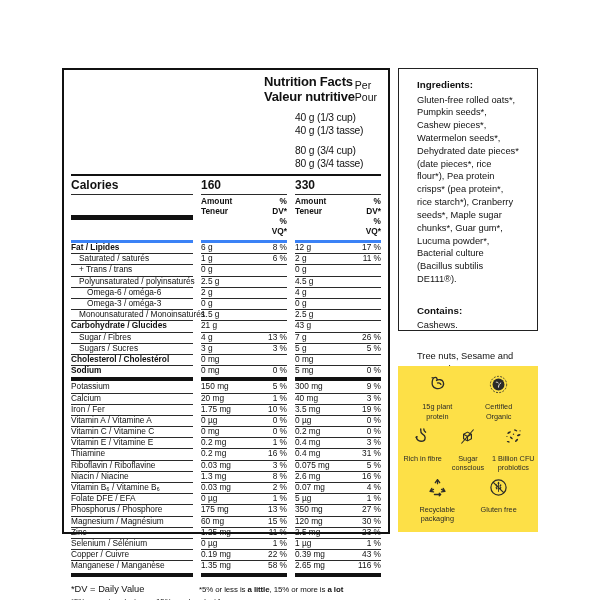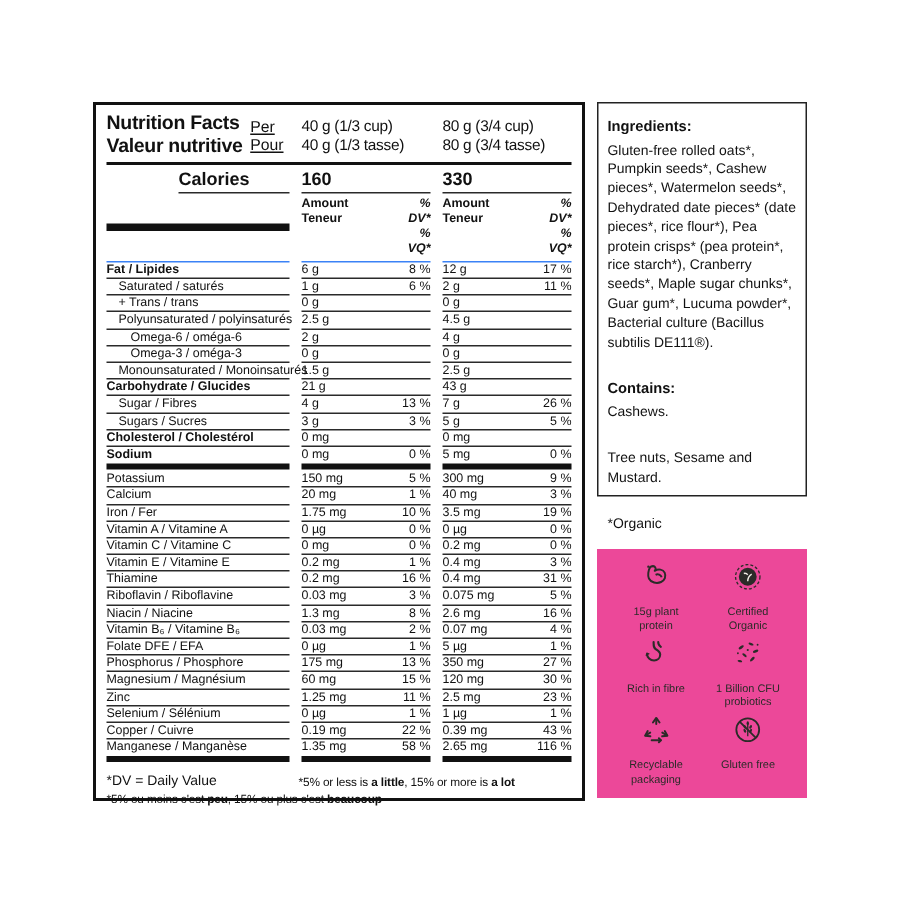--- a/index.html
+++ b/index.html
@@ -17,35 +17,35 @@
     width: 328px; height: 466px;
     border: 2px solid #111;
     padding: 5px 7px 6px 7px;
     display: flex; flex-direction: column;
     background: #fff;
   }
   .rowgrid { display: flex; gap: 8px; }
   .lbl { flex: 1; min-width: 0; }
   .col { width: 86px; flex: none; display: flex; justify-content: space-between; }
 
-  .hdr { border-bottom: 2px solid #111; padding-bottom: 4px; align-items: flex-end; }
+  .hdr { border-bottom: 2px solid #111; padding-bottom: 4px; align-items: flex-end; flex-direction: column; }
   .hlbl { flex: 1; display: flex; justify-content: space-between; align-items: flex-end; }
   .titleblock { font-size: 13px; font-weight: bold; line-height: 1.12; letter-spacing: -0.2px; white-space: nowrap; }
-  .perblock { font-size: 10.5px; line-height: 1.22; padding-right: 4px; text-decoration: underline; }
+  .perblock { font-size: 10.5px; line-height: 1.22; padding-right: 4px; }
   .hserv { display: block; font-size: 10.3px; line-height: 1.22; white-space: nowrap; letter-spacing: -0.2px; }
 
-  .calrow { margin-top: 2px; margin-left: 48px; }
+  .calrow { margin-top: 2px; }
   .calrow .cell { border-bottom: 1px solid #2a2a2a; padding-bottom: 2px; font-size: 12px; font-weight: bold; }
 
   .subhdr { margin-top: 0; }
-  .subhdr .cell { border-bottom: 1px solid #3b82f6; padding: 2px 0 3px 0; gap: 32px; }
+  .subhdr .cell { border-bottom: 3px solid #3b82f6; padding: 2px 0 3px 0; gap: 32px; }
   .thickwrap { display: flex; align-items: center; }
   .thick { height: 5px; background: #111; width: 100%; }
   .ah { font-size: 8.3px; font-weight: bold; line-height: 1.2; }
-  .ah.right { text-align: right; font-style: italic; }
+  .ah.right { text-align: right; }
 
   .rows { }
   .nrow { display: flex; gap: 8px; }
   .nrow .cell {
     font-size: 8.3px; line-height: 9.6px; height: 11.2px;
     border-bottom: 1px solid #2a2a2a;
     white-space: nowrap;
   }
   .nrow .cell.nob { border-bottom: none; }
   .bold { font-weight: bold; }
@@ -61,21 +61,21 @@
   .fnotes { padding-top: 4px; margin-top: 1px; }
   .fline { display: flex; align-items: flex-end; line-height: 1.4; }
   .fleft { width: 128px; flex: none; font-size: 9.3px; white-space: nowrap; }
   .fright { flex: 1; font-size: 7.9px; letter-spacing: -0.1px; white-space: nowrap; }
 
   
   .ing {
     position: absolute; left: 398px; top: 68px;
     width: 140px; height: 263px;
     border: 1.5px solid #222;
-    padding: 9px 6px;
+    padding: 9px 18px;
     font-size: 9.3px; line-height: 1.38;
     background: #fff;
   }
   .inghead { font-weight: bold; font-size: 9.8px; margin-bottom: 2px; }
   .ingsec { margin-top: 18px; }
 
   
   .badges {
     position: absolute; left: 398px; top: 366px;
     width: 140px; height: 166px;
@@ -499,21 +499,21 @@
   <div class="ingsec">
     <div class="inghead">Contains:</div>
     <div>Cashews.</div>
   </div>
   <div class="ingsec">
     <div>Tree nuts, Sesame and Mustard.</div>
   </div>
   <div class="ingsec">*Organic</div>
 </div>
 
-<div class="badges" style="background: #ec4899;">
+<div class="badges" style="background: #fde047;">
     <div class="brow">
       <div class="badge">
         <span><svg viewBox="0 0 24 24">
             <path d="M7.5 4.5c1.8-.9 3.2-.6 3.8.4.5.8.2 1.8-.5 2.6 2.8-1.7 6.4-1.2 7.6 1.4 1.3 2.8.1 5.9-2.7 7.1-3.4 1.5-7.8.4-9.3-2.7-1-2.1-.6-6.4 1.1-8.8z" fill="none" stroke="#2b2b28" stroke-width="1.5" stroke-linejoin="round"></path>
             <path d="M11.5 10.5c1.8-.9 4 .1 4.6 1.9" fill="none" stroke="#2b2b28" stroke-width="1.5"></path>
             <circle cx="6" cy="4.3" r="0.9" fill="#2b2b28"></circle>
           </svg></span>
         <div class="blabel">15g plant protein</div>
       </div>
       <div class="badge">
@@ -527,20 +527,30 @@
       </div>
     </div>
     <div class="brow">
       <div class="badge">
         <span><svg viewBox="0 0 24 24">
             <path d="M10 3.5c0 2.5-.3 4.2 1.5 5.3 2 1.2 3.5 2 3.5 4.2 0 2.6-2 4.5-4.7 4.5-2.9 0-5.3-2.2-5.3-5.2" fill="none" stroke="#2b2b28" stroke-width="1.6" stroke-linecap="round"></path>
             <path d="M13.5 3.5c0 1.8.6 2.8 2 3.6" fill="none" stroke="#2b2b28" stroke-width="1.6" stroke-linecap="round"></path>
             <path d="M4.2 13.8c.5-1 1.4-1.5 2.5-1.4" fill="none" stroke="#2b2b28" stroke-width="1.2"></path>
           </svg></span>
         <div class="blabel">Rich in fibre</div>
+      </div>
+      <div class="badge">
+        <span><svg viewBox="0 0 24 24">
+            <g fill="none" stroke="#2b2b28" stroke-width="1.3" stroke-linejoin="round">
+              <path d="M7.5 9.5l4.5-2.5 4.5 2.5v5L12 17l-4.5-2.5z"></path>
+              <path d="M7.5 9.5L12 12l4.5-2.5M12 12v5"></path>
+              <path d="M5 20L19 4"></path>
+            </g>
+          </svg></span>
+        <div class="blabel">Sugar conscious</div>
       </div>
       <div class="badge">
         <span><svg viewBox="0 0 24 24">
             <g fill="#2b2b28">
               <ellipse cx="7" cy="7.5" rx="2.3" ry="1" transform="rotate(-35 7 7.5)"></ellipse>
               <ellipse cx="14.5" cy="5" rx="2" ry=".9" transform="rotate(20 14.5 5)"></ellipse>
               <ellipse cx="18" cy="10.5" rx="2.2" ry="1" transform="rotate(-20 18 10.5)"></ellipse>
               <ellipse cx="9.5" cy="13.5" rx="2" ry=".9" transform="rotate(40 9.5 13.5)"></ellipse>
               <ellipse cx="15.5" cy="16.5" rx="2.3" ry="1" transform="rotate(-45 15.5 16.5)"></ellipse>
               <ellipse cx="6" cy="18" rx="1.8" ry=".8" transform="rotate(15 6 18)"></ellipse>

